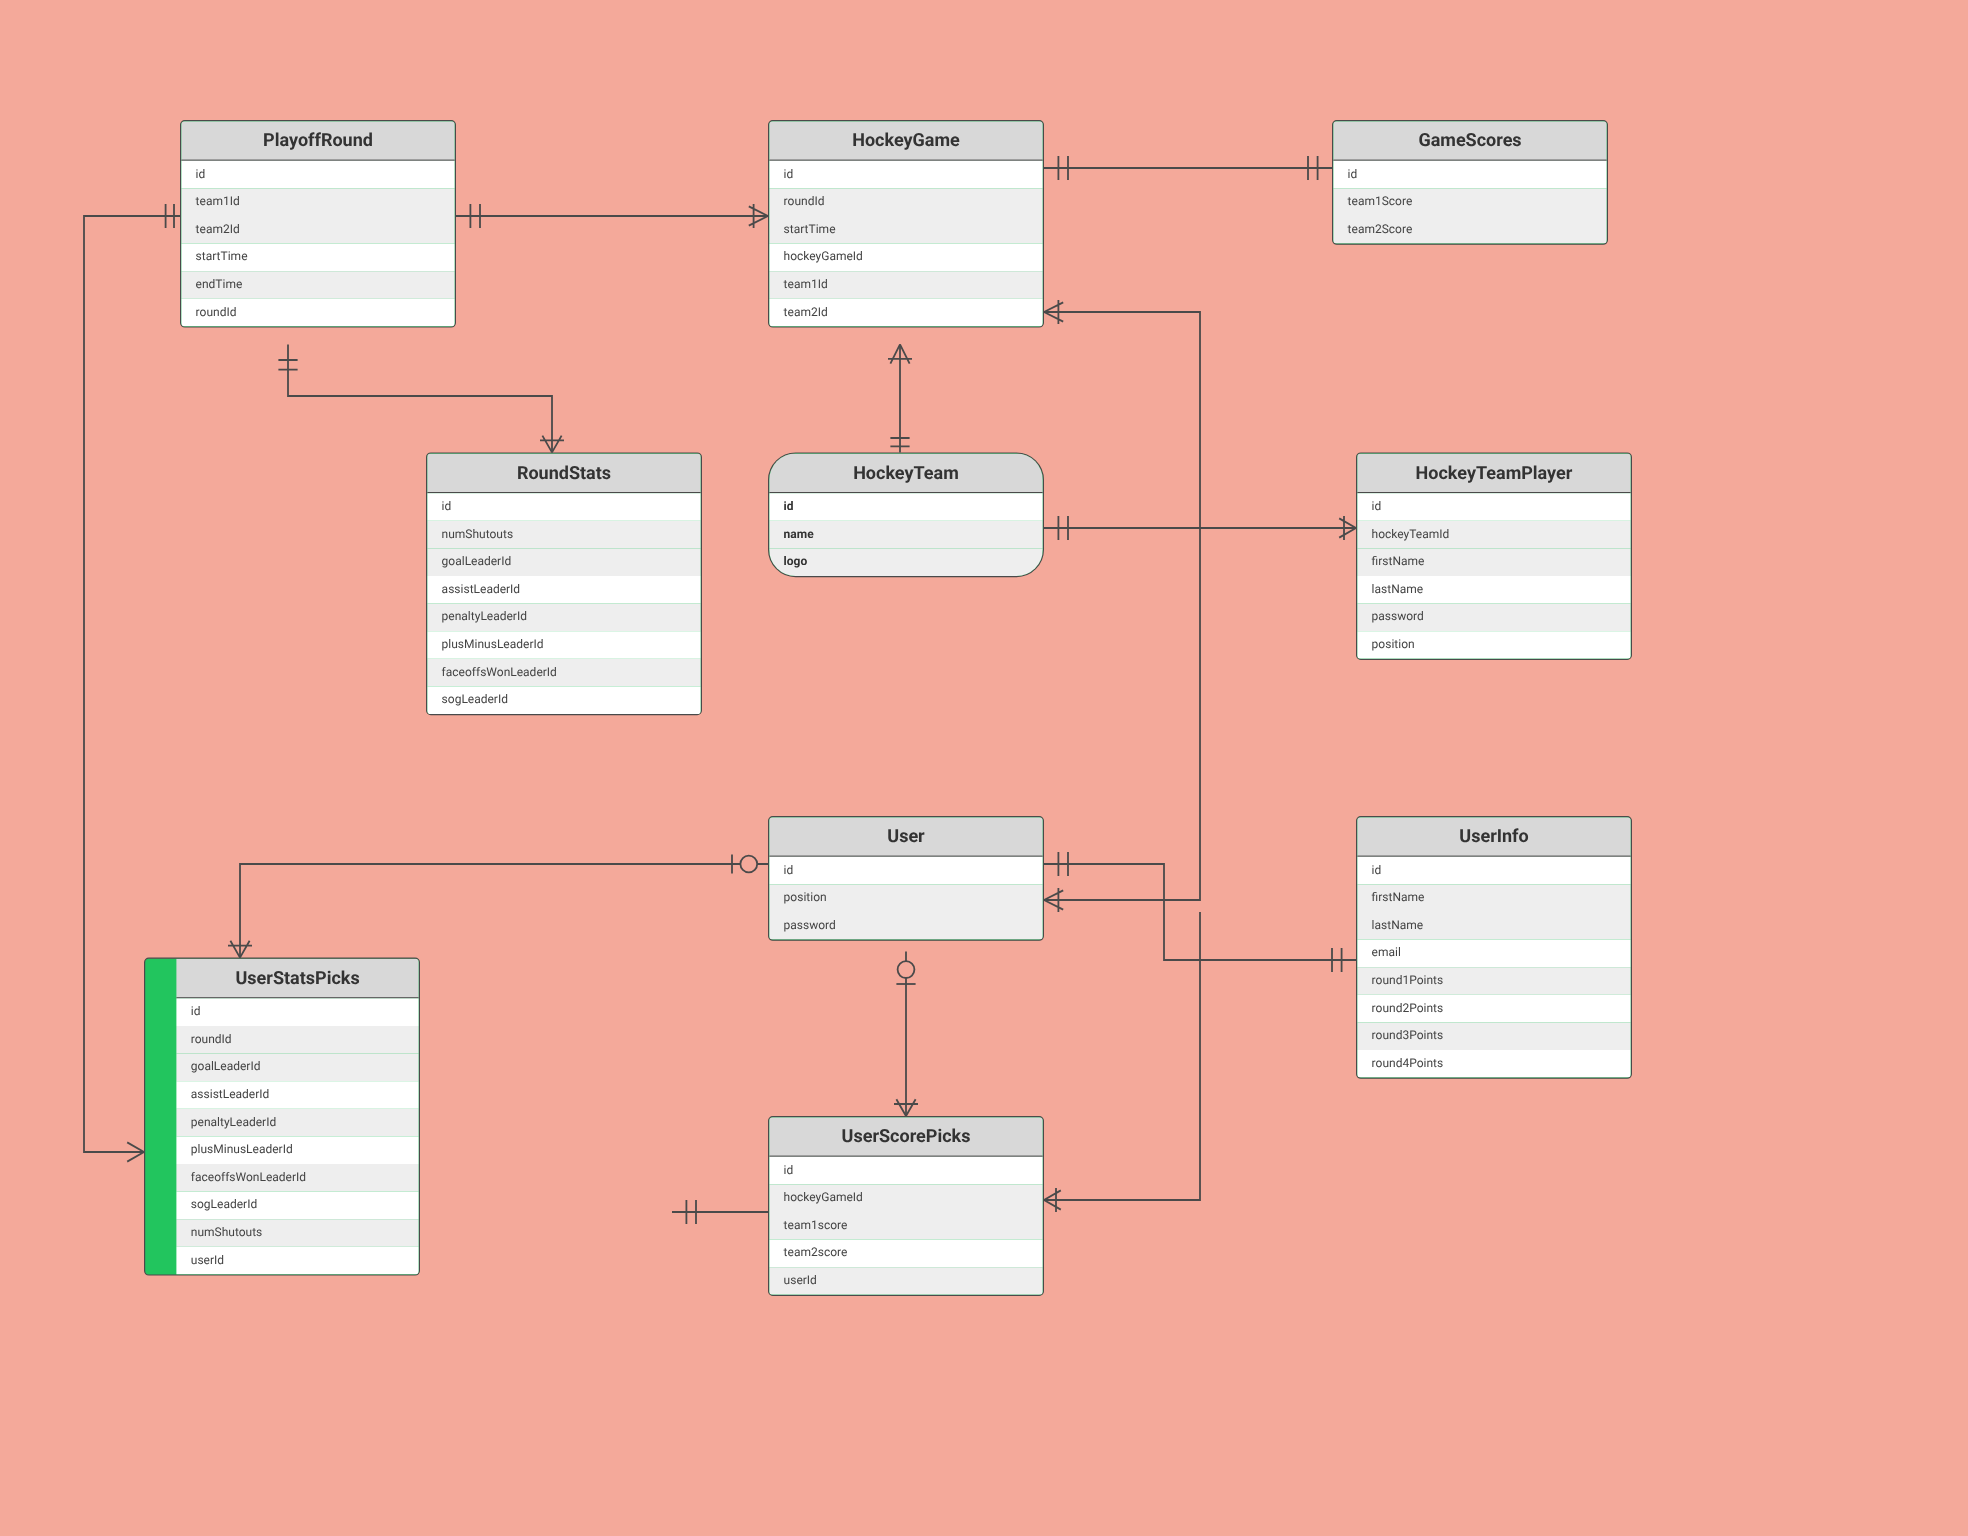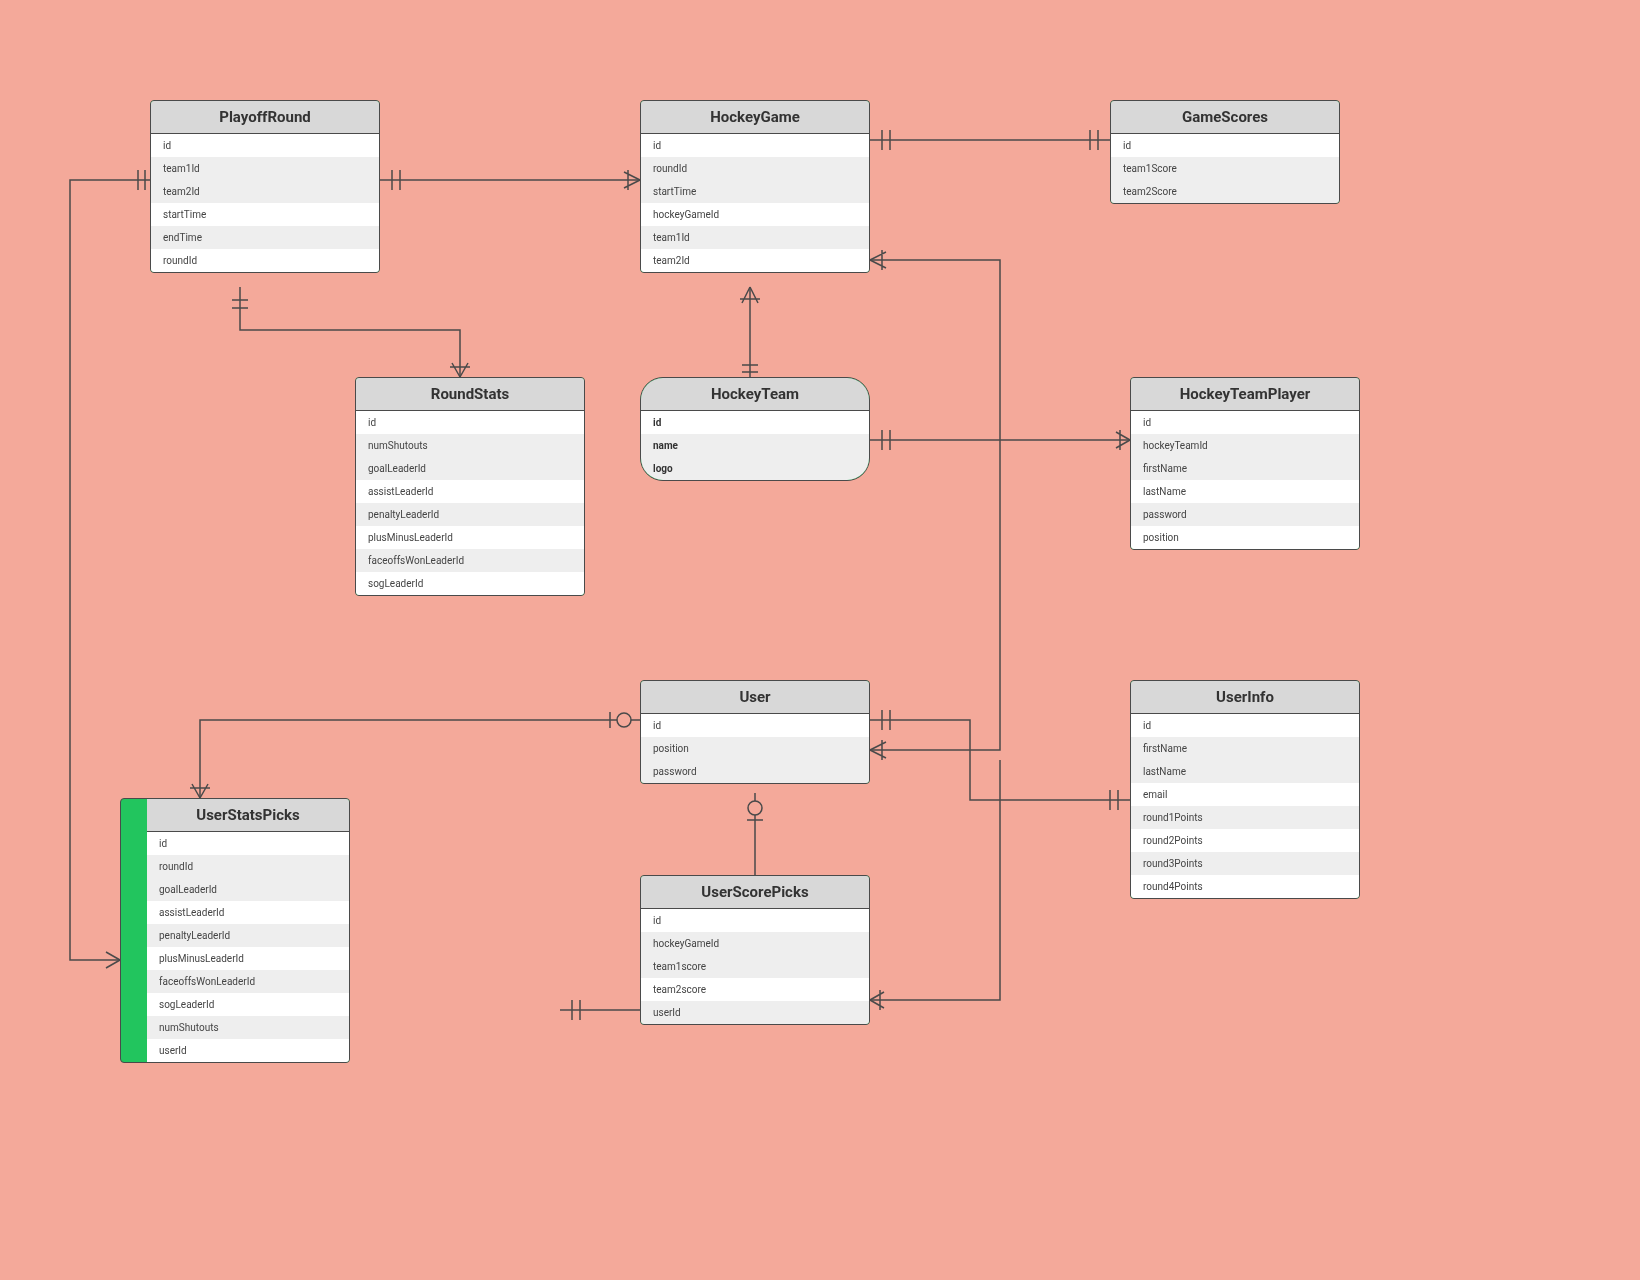--- a/index.html
+++ b/index.html
@@ -214,21 +214,21 @@
     <div class="attr">assistLeaderId</div>
     <div class="attr">penaltyLeaderId</div>
     <div class="attr">plusMinusLeaderId</div>
     <div class="attr">faceoffsWonLeaderId</div>
     <div class="attr">sogLeaderId</div>
     <div class="attr">numShutouts</div>
     <div class="attr">userId</div>
   </div>
 </div>
 
-<div class="entity" style="left:640px; top:875px;">
+<div class="entity" style="left:640px; top:930px;">
   <div class="entity-header">UserScorePicks</div>
   <div class="attrs">
     <div class="attr">id</div>
     <div class="attr">hockeyGameId</div>
     <div class="attr">team1score</div>
     <div class="attr">team2score</div>
     <div class="attr">userId</div>
   </div>
 </div>
 

